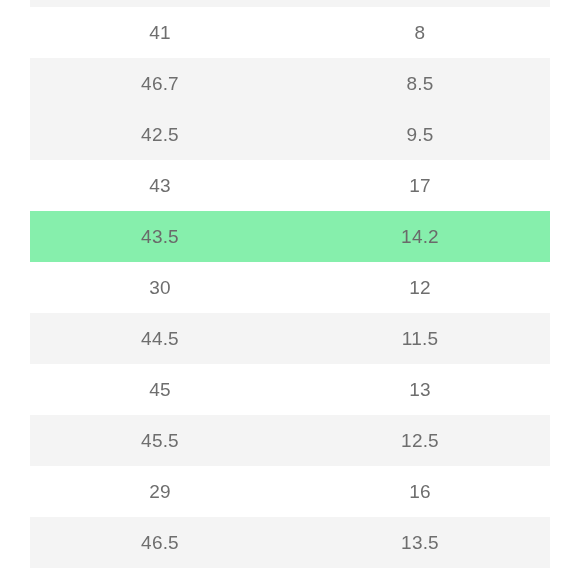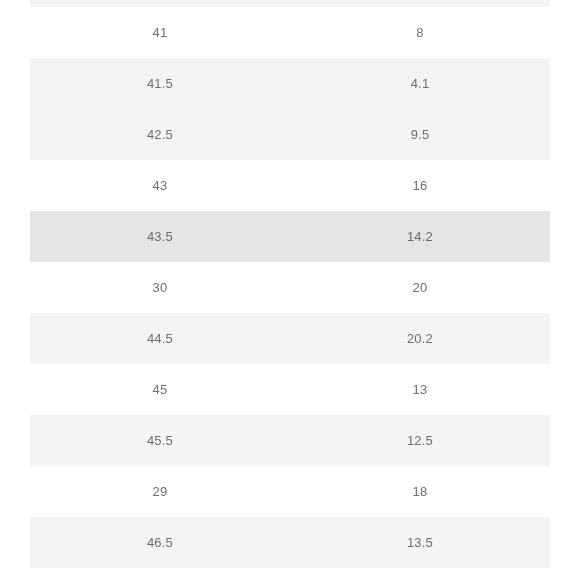--- a/index.html
+++ b/index.html
@@ -40,36 +40,36 @@
 
   .size-table tr {
     height: 51px;
   }
 
   .size-table td {
     height: 51px;
     padding: 0;
     text-align: center;
     vertical-align: middle;
-    font-size: 13px;
+    font-size: 19px;
     line-height: 51px;
     color: #6e6e6e;
     font-weight: 400;
     letter-spacing: 0.2px;
     border: none;
     white-space: nowrap;
   }
 
   
   .size-table col.col-eu { width: 260px; }
   .size-table col.col-us { width: 260px; }
 
   .row-odd  { background: #ffffff; }
   .row-even { background: #f4f4f4; }
-  .row-selected { background: #e5e5e5; }
+  .row-selected { background: #86efac; }
 
   .row-selected td { color: #6a6a6a; }
 </style>
 </head>
 <body>
 
 <div id="viewport">
   <div id="table-scroll">
     <table class="size-table">
       <colgroup>
@@ -80,54 +80,54 @@
 
       <tr class="row-even">
             <td>41</td>
             <td>8</td>
           </tr>
           <tr class="row-odd">
             <td>41</td>
             <td>8</td>
           </tr>
           <tr class="row-even">
-            <td>41.5</td>
-            <td>4.1</td>
+            <td>46.7</td>
+            <td>8.5</td>
           </tr>
           <tr class="row-even">
             <td>42.5</td>
             <td>9.5</td>
           </tr>
           <tr class="row-odd">
             <td>43</td>
-            <td>16</td>
+            <td>17</td>
           </tr>
           <tr class="row-selected">
             <td>43.5</td>
             <td>14.2</td>
           </tr>
           <tr class="row-odd">
             <td>30</td>
-            <td>20</td>
+            <td>12</td>
           </tr>
           <tr class="row-even">
             <td>44.5</td>
-            <td>20.2</td>
+            <td>11.5</td>
           </tr>
           <tr class="row-odd">
             <td>45</td>
             <td>13</td>
           </tr>
           <tr class="row-even">
             <td>45.5</td>
             <td>12.5</td>
           </tr>
           <tr class="row-odd">
             <td>29</td>
-            <td>18</td>
+            <td>16</td>
           </tr>
           <tr class="row-even">
             <td>46.5</td>
             <td>13.5</td>
           </tr>
         </tbody>
     </table>
   </div>
 </div>
 

